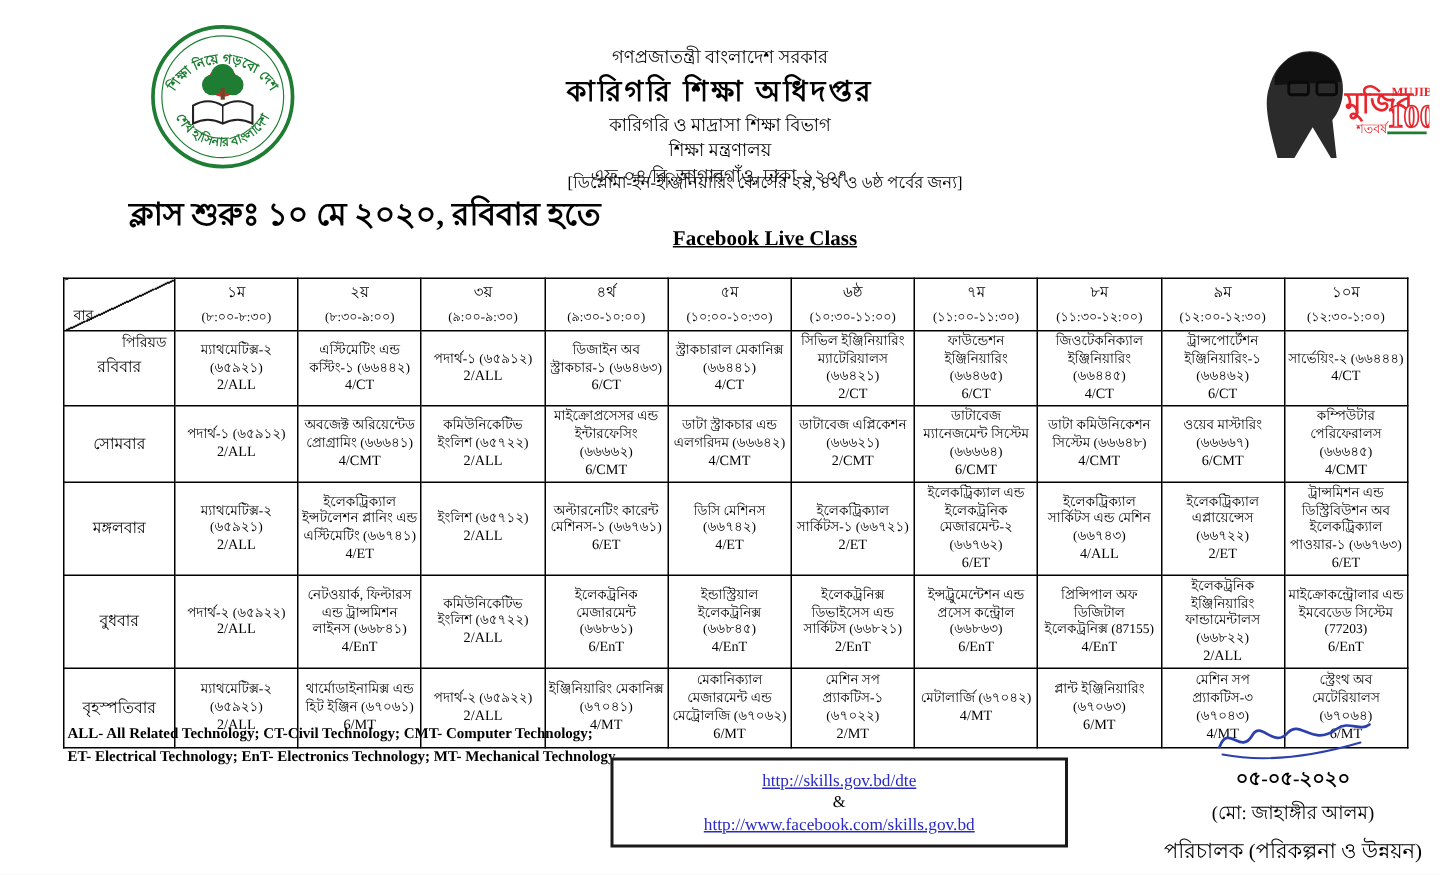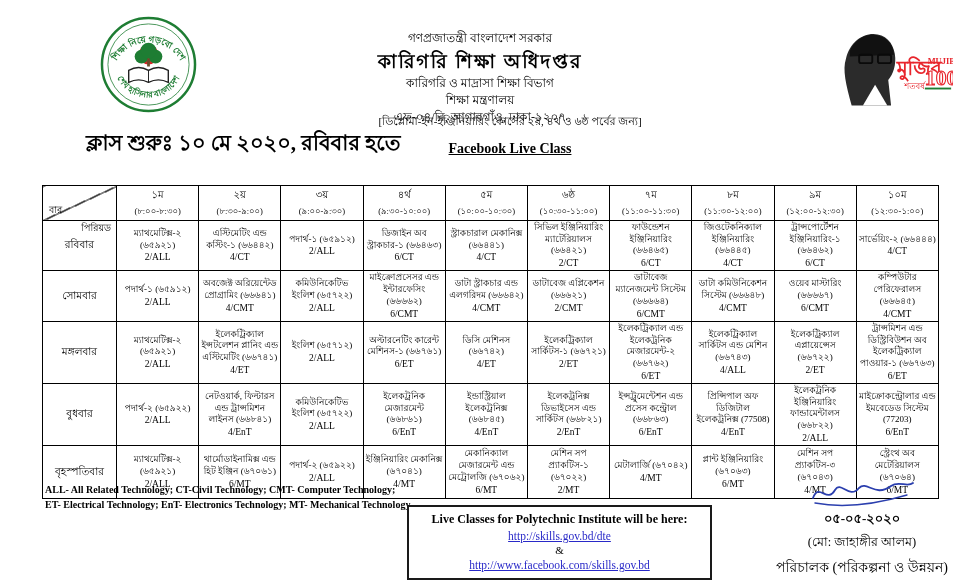--- a/index.html
+++ b/index.html
@@ -13,21 +13,21 @@
   .div-line, .min-line, .addr-line { font-size:12px; }
 
   .logo-left { position:absolute; top:15px; left:99px; width:99px; height:99px; }
   .logo-right { position:absolute; top:22px; left:831px; width:122px; height:88px; }
 
   
   .start-note { position:absolute; top:127px; left:86px; font-size:21px; font-weight:bold; }
   .routine-wrap { position:absolute; top:110px; left:320px; width:380px; text-align:center; }
   .routine-title { font-size:19px; font-weight:bold; text-decoration:underline; }
   .routine-sub { font-size:11px; font-weight:normal; margin-top:3px; }
-  .routine-platform { font-size:14px; font-weight:bold; text-decoration:underline; margin-top:9px; }
+  .routine-platform { font-size:14px; font-weight:bold; text-decoration:underline; margin-top:20px; }
 
   
   .tbl-wrap { position:absolute; top:185px; left:42px; }
   table { border-collapse:collapse; table-layout:fixed; width:896px; }
   td, th { border:1px solid #000; text-align:center; vertical-align:middle; padding:1px 2px; font-weight:normal; }
   col.daycol { width:74px; }
   col.pcol { width:82.2px; }
   thead tr { height:33px; }
   tbody tr:nth-child(1) { height:44px; }
   tbody tr:nth-child(2) { height:48px; }
@@ -335,21 +335,21 @@
             </td>
             <td>
               <div class="subj">ইলেকট্রনিক্স ডিভাইসেস এন্ড সার্কিটস (৬৬৮২১)</div>
               <div class="grp">2/EnT</div>
             </td>
             <td>
               <div class="subj">ইন্সট্রুমেন্টেশন এন্ড প্রসেস কন্ট্রোল (৬৬৮৬৩)</div>
               <div class="grp">6/EnT</div>
             </td>
             <td>
-              <div class="subj">প্রিন্সিপাল অফ ডিজিটাল ইলেকট্রনিক্স (77508)</div>
+              <div class="subj">প্রিন্সিপাল অফ ডিজিটাল ইলেকট্রনিক্স (87155)</div>
               <div class="grp">4/EnT</div>
             </td>
             <td>
               <div class="subj">ইলেকট্রনিক ইঞ্জিনিয়ারিং ফান্ডামেন্টালস (৬৬৮২২)</div>
               <div class="grp">2/ALL</div>
             </td>
             <td>
               <div class="subj">মাইক্রোকন্ট্রোলার এন্ড ইমবেডেড সিস্টেম (77203)</div>
               <div class="grp">6/EnT</div>
             </td>
@@ -400,21 +400,20 @@
         </tbody>
     </table>
   </div>
 
   <div class="legend">
     <div>ALL- All Related Technology; CT-Civil Technology; CMT- Computer Technology;</div>
     <div>ET- Electrical Technology; EnT- Electronics Technology; MT- Mechanical Technology</div>
   </div>
 
   <div class="live-box">
-    <div class="live-head">Live Classes for Polytechnic Institute will be here:</div>
     <a class="live-link">http://skills.gov.bd/dte</a>
     <div class="live-amp">&amp;</div>
     <a class="live-link">http://www.facebook.com/skills.gov.bd</a>
   </div>
 
   <div class="sign-block">
     <svg class="sign-svg" width="110" height="30" viewBox="0 0 110 30">
       <path d="M6 20 C12 4 20 26 28 12 C34 2 42 22 52 10 C60 2 68 20 84 8 C92 2 100 10 106 5" fill="none" stroke="#2b3fae" stroke-width="1.8" stroke-linecap="round"></path>
       <path d="M8 25 C34 30 66 27 100 17" fill="none" stroke="#2b3fae" stroke-width="1.4" stroke-linecap="round"></path>
     </svg>

